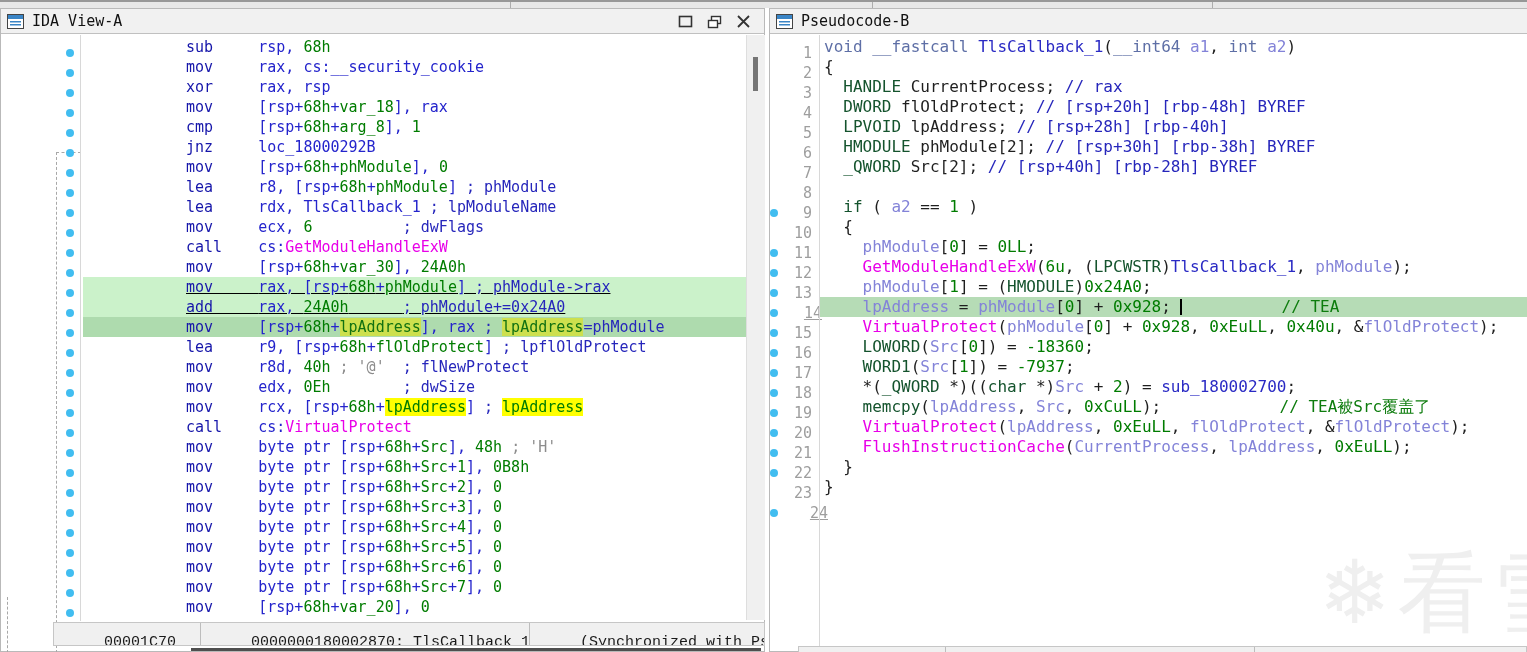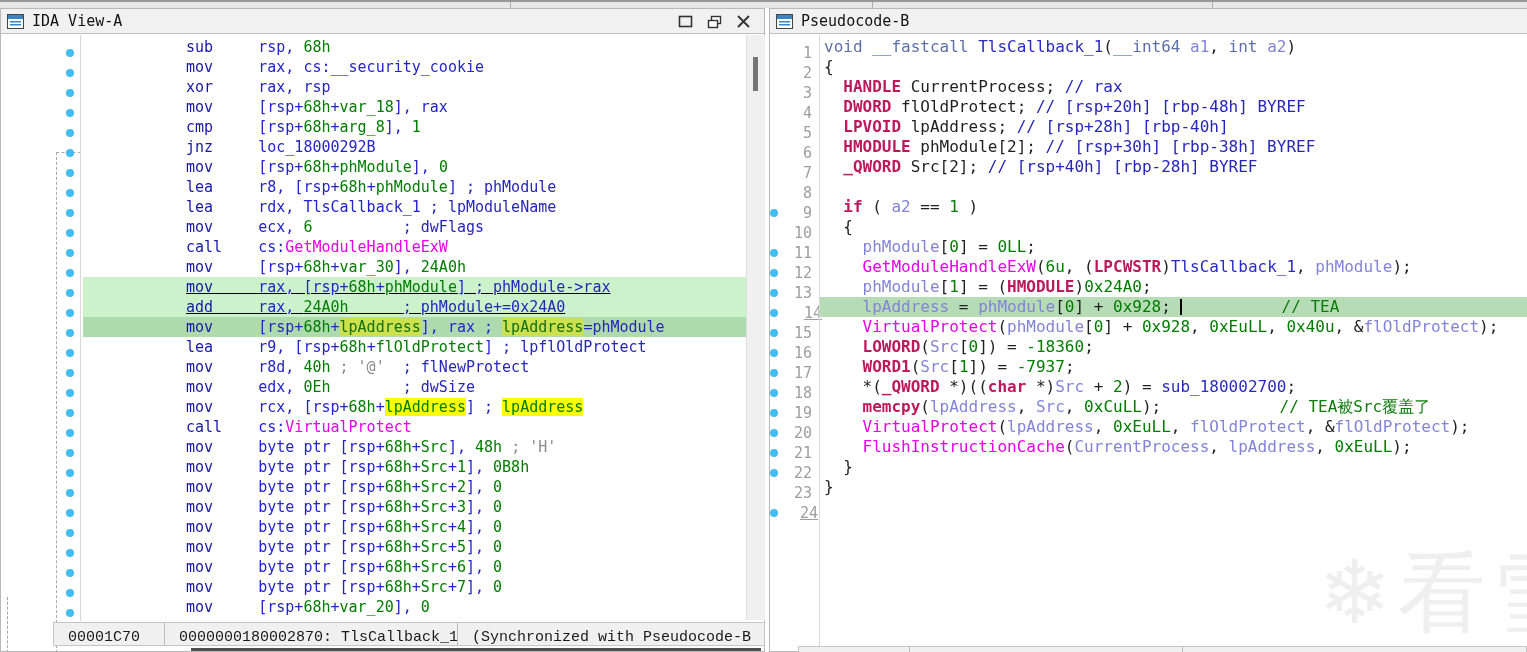--- a/index.html
+++ b/index.html
@@ -32,21 +32,21 @@
 
   
   .tk-i{color:#1616aa;margin-top:47px;}
   .tk-r{color:#2424cc;}
   .tk-n{color:#007c00;}
   .tk-c{color:#2626bb;}
   .tk-g{color:#8c8c8c;}
   .tk-m{color:#e800e8;}
   .tk-y{background:#ffff00;color:#007c00;}
   .tk-z{background:#cde04e;color:#117111;}
-  .tk-k{color:#be185d;font-weight:bold;}
+  .tk-k{color:#14532d;font-weight:normal;}
   .tk-t{color:#5e6fa6;}
   .tk-v{color:#8383d8;}
   .tk-p{color:#1f1f1f;}
   .tk-f{color:#2a2ac4;}
   .tk-u{color:#0d7c0d;margin-left:22px;}
   .tk-cur{display:inline-block;width:0;height:16px;border-left:2px solid #000;vertical-align:-3px;}
 
   .dot{position:absolute;width:8px;height:8px;border-radius:50%;background:#41bdf0;}
   .lnum{position:absolute;width:32px;text-align:right;color:#9e9e9e;font-size:15px;line-height:20px;}
   .vsep{position:absolute;width:1px;background:#d8d8d8;}
@@ -56,21 +56,21 @@
   
   #vscroll{position:absolute;left:745px;top:26px;width:18px;height:585px;background:#f0f0f0;border-left:1px solid #dedede;}
   #vthumb{position:absolute;left:6px;top:22px;width:5px;height:34px;background:#757575;}
   #hthumb{position:absolute;left:190px;top:639px;width:570px;height:3px;background:#4f4f4f;}
 
   
   .statusbar{position:absolute;background:#f0f0f0;border:1px solid #c6c6c6;box-sizing:border-box;
              font-family:"Liberation Mono","DejaVu Sans Mono",monospace;font-size:15px;color:#1a1a1a;display:flex;overflow:hidden;}
   #asm-status{left:52px;top:613px;width:712px;height:24px;line-height:22px;}
   #ps-status{left:28px;top:637px;width:729px;height:7px;line-height:20px;}
-  .sbcell{padding:4px 8px 0 14px;border-right:1px solid #bdbdbd;white-space:nowrap;overflow:hidden;}
+  .sbcell{padding:9px 8px 0 14px;border-right:1px solid #bdbdbd;white-space:nowrap;overflow:hidden;margin-left:36px;}
   .sbcell:last-child{border-right:none;}
 
   
   #watermark{position:absolute;left:548px;top:525px;color:#efefef;white-space:nowrap;
              font-size:88px;letter-spacing:6px;font-family:"DejaVu Sans",sans-serif;}
 </style>
 </head>
 <body>
 
 <div id="screen">
@@ -244,21 +244,21 @@
         <div class="dot" style="top: 380px; left: 0px;"></div>
         <div class="lnum" style="top: 394px; left: 10px;">19</div>
         <div class="dot" style="top: 400px; left: 0px;"></div>
         <div class="lnum" style="top: 414px; left: 10px;">20</div>
         <div class="dot" style="top: 420px; left: 0px;"></div>
         <div class="lnum" style="top: 434px; left: 10px;">21</div>
         <div class="dot" style="top: 440px; left: 0px;"></div>
         <div class="lnum" style="top: 454px; left: 10px;">22</div>
         <div class="dot" style="top: 460px; left: 0px;"></div>
         <div class="lnum" style="top: 474px; left: 10px;">23</div>
-        <div class="lnum" style="top: 494px; left: 16px; text-decoration: underline;">24</div>
+        <div class="lnum" style="top: 494px; left: 26px; text-decoration: underline;">24</div>
         <div class="dot" style="top: 500px; left: 0px;"></div>
       </div>
     <div class="vsep" style="left:49px;top:26px;height:611px;"></div>
 
     <div class="coderows" id="ps-code" style="left:50px;top:28px;width:707px;">
         <div class="prow"><span class="tk-t">void __fastcall </span><span class="tk-f">TlsCallback_1</span><span class="tk-p">(</span><span class="tk-t">__int64 </span><span class="tk-v">a1</span><span class="tk-p">, </span><span class="tk-t">int </span><span class="tk-v">a2</span><span class="tk-p">)</span></div>
         <div class="prow"><span class="tk-p">{</span></div>
         <div class="prow"><span class="tk-p">  </span><span class="tk-k">HANDLE </span><span class="tk-p">CurrentProcess; </span><span class="tk-c">// rax</span></div>
         <div class="prow"><span class="tk-p">  </span><span class="tk-k">DWORD </span><span class="tk-p">flOldProtect; </span><span class="tk-c">// [rsp+20h] [rbp-48h] BYREF</span></div>
         <div class="prow"><span class="tk-p">  </span><span class="tk-k">LPVOID </span><span class="tk-p">lpAddress; </span><span class="tk-c">// [rsp+28h] [rbp-40h]</span></div>

